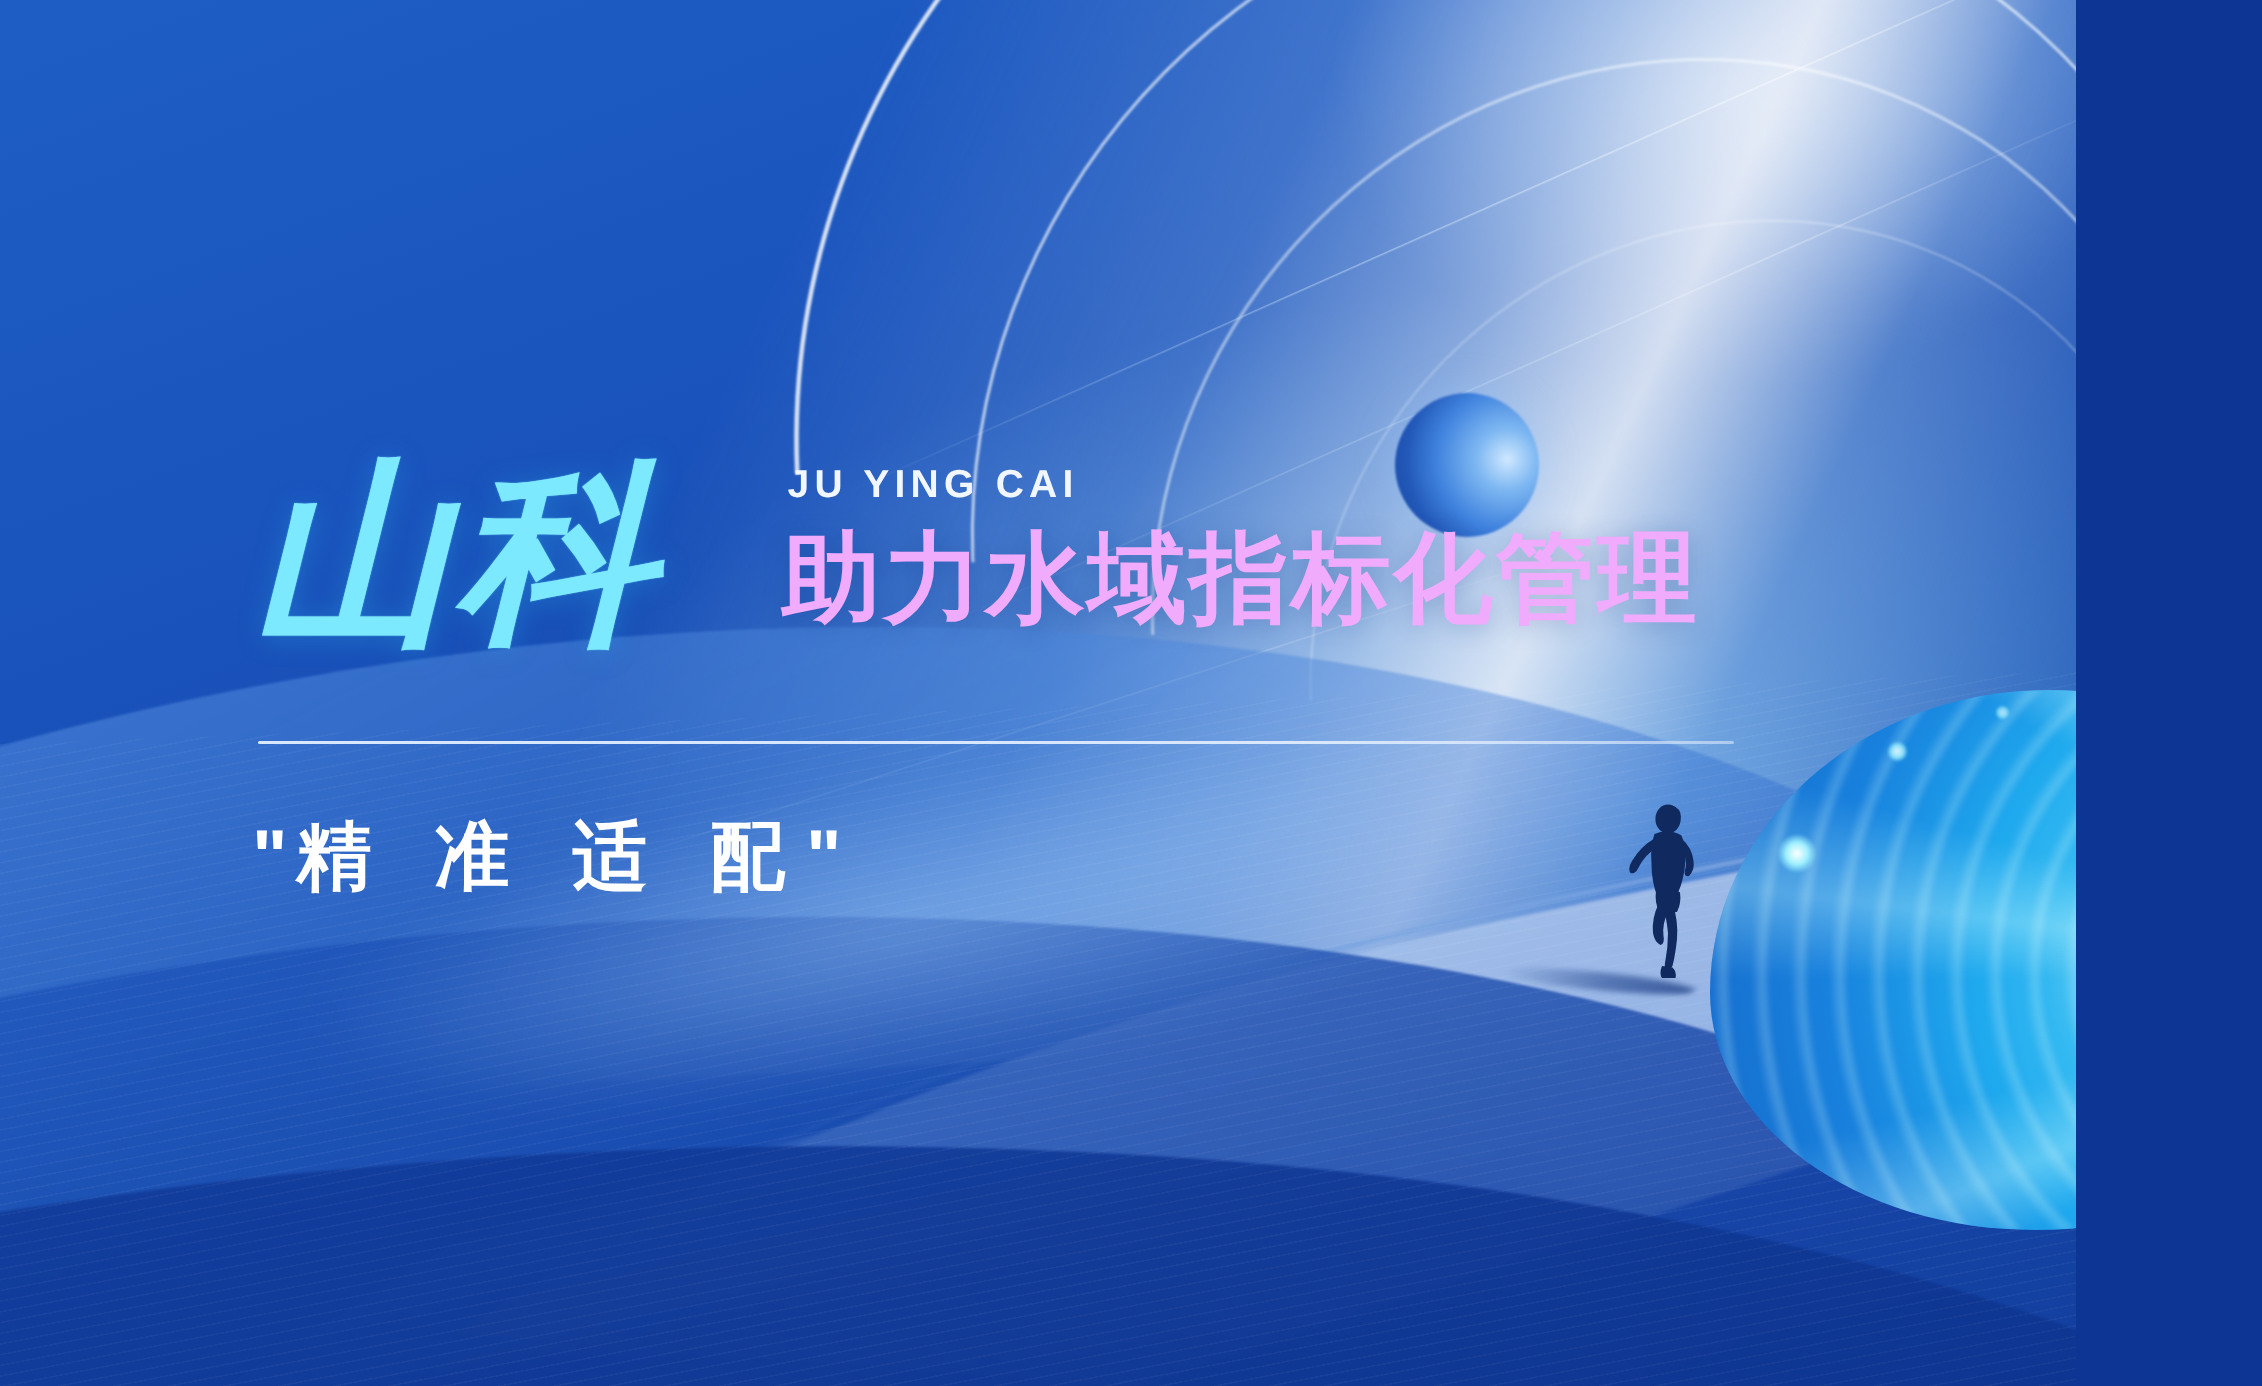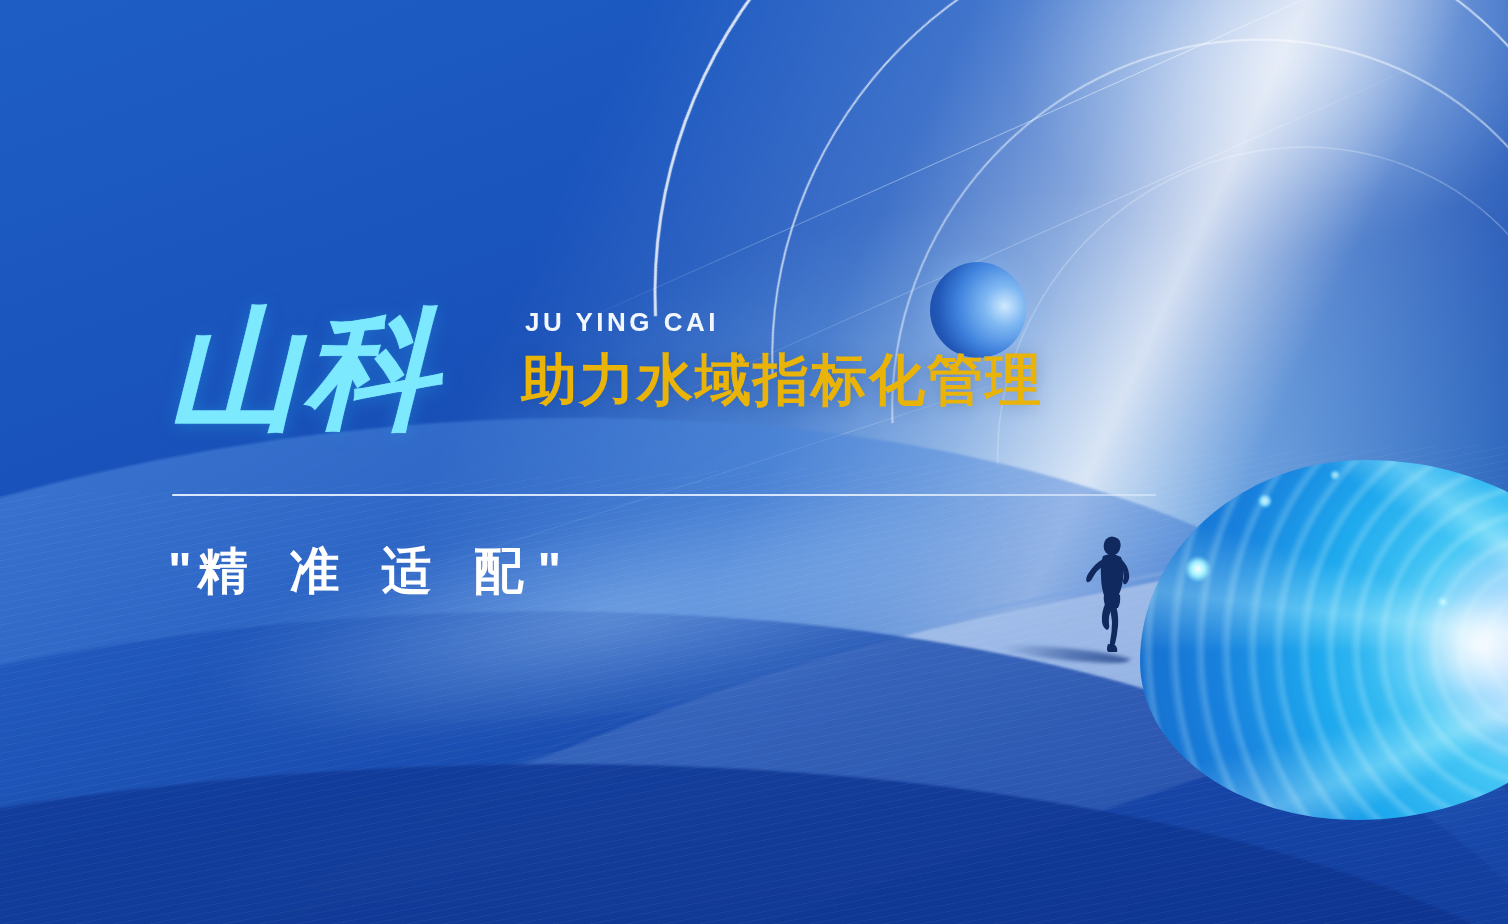--- a/index.html
+++ b/index.html
@@ -3,21 +3,21 @@
 <meta charset="utf-8">
 <title>山科 助力水域指标化管理</title>
 <style>
   html, body {
     margin: 0;
     padding: 0;
     background: #0d3694;
   }
   #stage {
     position: relative;
-    width: 1508px;
+    width: 1384px;
     height: 924px;
     overflow: hidden;
     background: #1452b8;
     font-family: "Liberation Sans", "DejaVu Sans", sans-serif;
     user-select: none;
     text-align: center;
   }
 
   
   .layer { position: absolute; inset: 0; pointer-events: none; }
@@ -227,24 +227,24 @@
     font-size: 26px;
     letter-spacing: 3.5px;
     color: #f2f7ff;
     font-weight: 700;
     white-space: nowrap;
   }
 
   .headline {
     position: absolute;
     left: 521px; top: 352px;
-    font-size: 56px;
+    font-size: 66px;
     line-height: 1;
     font-weight: 700;
-    color: #eab308;
+    color: #f0abfc;
     letter-spacing: 2px;
     white-space: nowrap;
     text-shadow: 0 2px 16px rgba(10,50,130,0.28);
   }
 
   .divider {
     position: absolute;
     left: 172px; top: 494px;
     width: 984px; height: 2px;
     background: linear-gradient(90deg, rgba(226,238,255,0.95) 0%, rgba(226,238,255,0.92) 72%, rgba(226,238,255,0.55) 100%);

